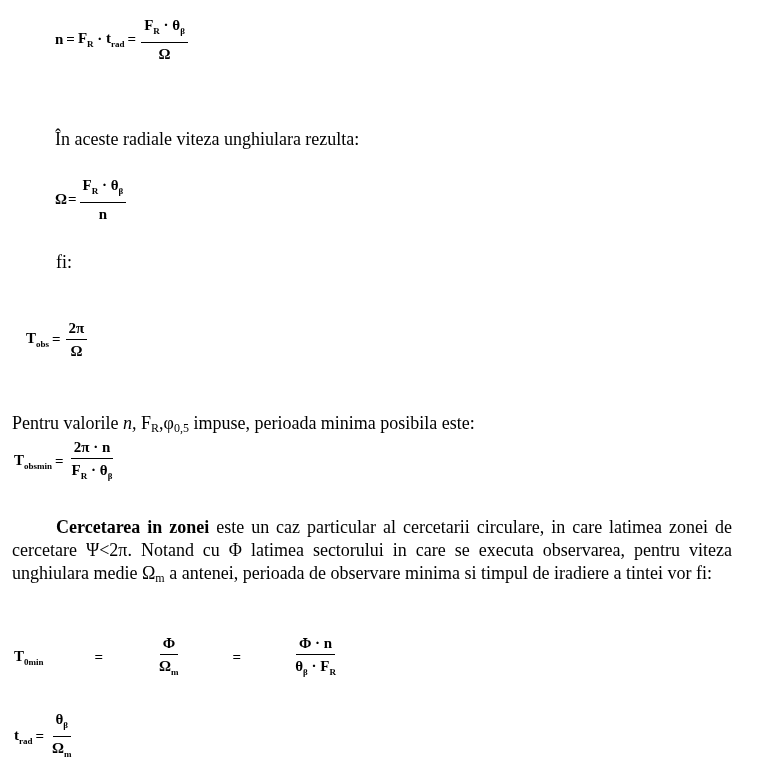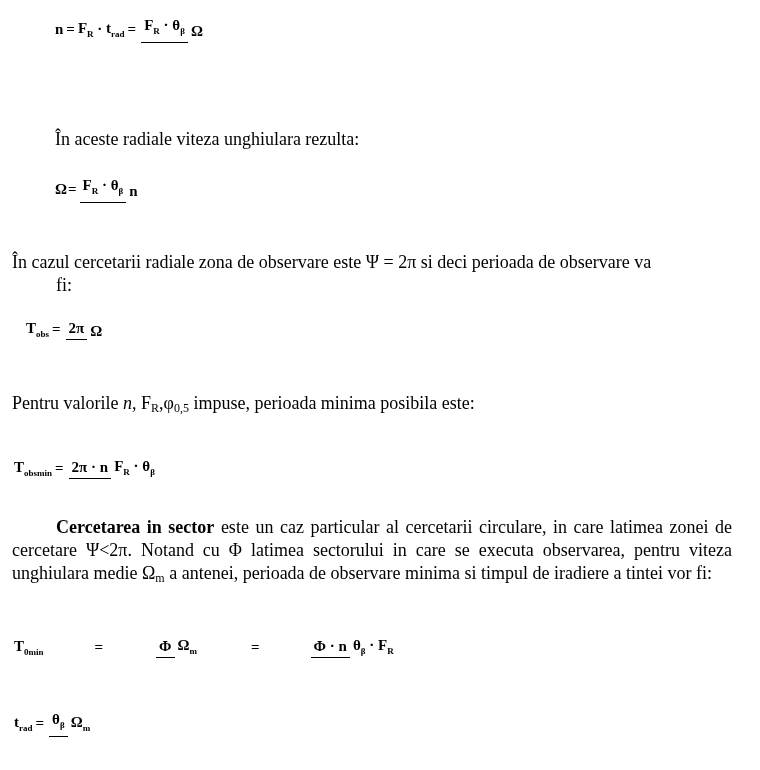--- a/index.html
+++ b/index.html
@@ -1,20 +1,20 @@
 <!DOCTYPE html>
 <html><head>
 <meta charset="utf-8">
 <style>
   html, body { margin:0; padding:0; background:#ffffff; }
   body { width:760px; height:770px; position:relative; overflow:hidden;
          font-family:"Liberation Serif", serif; color:#000; font-size:18px; }
   .eq { position:absolute; display:flex; align-items:center;
         font-family:"Liberation Serif", serif; font-weight:bold; font-size:15px; }
-  .frac { display:inline-flex; flex-direction:row; align-items:center; margin:0 2px; }
+  .frac { display:inline-flex; flex-direction:column; align-items:center; margin:0 2px; }
   .frac .num { padding:0 3px 2px 3px; border-bottom:1.4px solid #000; line-height:18px; white-space:nowrap; }
   .frac .den { padding:2px 3px 0 3px; line-height:18px; white-space:nowrap; }
   .eqs { margin:0 3px; }
   sub.s { font-size:9px; vertical-align:-4px; }
   .para { position:absolute; line-height:23px; font-size:18px; }
   .just { text-align:justify; text-align-last:left; }
   .sub2 { font-size:12px; vertical-align:-3px; }
   b.bold { font-weight:bold; }
 </style>
 </head>
@@ -38,48 +38,47 @@
 <div class="eq" style="left:55px; top:176px;">
   <span>Ω</span>
   <span class="eqs" style="margin:0 1px">=</span>
   <span class="frac">
     <span class="num"><span>F</span><sub class="s">R</sub><span style="white-space:pre"> · </span><span>θ</span><sub class="s">β</sub></span>
     <span class="den">n</span>
   </span>
 </div>
 
 <div class="para" style="left:12px; top:251px;">
-  <div>În cazul cercetarii radiale zona de observare este Ψ = 2π si deci perioada de observare va</div>
   <div style="padding-left:44px;">fi:</div>
 </div>
 
 <div class="eq" style="left:26px; top:319px;">
   <span><span>T</span><sub class="s">obs</sub></span>
   <span class="eqs">=</span>
   <span class="frac">
     <span class="num">2π</span>
     <span class="den">Ω</span>
   </span>
 </div>
 
-<div class="para" style="left:12px; top:392px;">
+<div class="para" style="left:12px; top:412px;">
   <span>Pentru valorile </span><i>n,</i><span> F</span><sub class="sub2">R</sub><span>,φ</span><sub class="sub2">0,5</sub><span> impuse, perioada minima posibila este:</span>
 </div>
 
-<div class="eq" style="left:14px; top:438px;margin-top:17px;">
+<div class="eq" style="left:14px; top:438px;">
   <span><span>T</span><sub class="s">obsmin</sub></span>
   <span class="eqs">=</span>
   <span class="frac">
     <span class="num" style="white-space:pre">2π · n</span>
     <span class="den"><span>F</span><sub class="s">R</sub><span style="white-space:pre"> · </span><span>θ</span><sub class="s">β</sub></span>
   </span>
 </div>
 
 <div class="para just" style="left:12px; top:516px; width:720px; text-indent:44px;">
-  <b class="bold">Cercetarea in sector</b><span> este un caz particular al cercetarii circulare, in care latimea zonei de cercetare Ψ&lt;2π. Notand cu Φ latimea sectorului in care se executa observarea, pentru viteza unghiulara medie Ω</span><sub class="sub2">m</sub><span> a antenei, perioada de observare minima si timpul de iradiere a tintei vor fi:</span>
+  <b class="bold">Cercetarea in zonei</b><span> este un caz particular al cercetarii circulare, in care latimea zonei de cercetare Ψ&lt;2π. Notand cu Φ latimea sectorului in care se executa observarea, pentru viteza unghiulara medie Ω</span><sub class="sub2">m</sub><span> a antenei, perioada de observare minima si timpul de iradiere a tintei vor fi:</span>
 </div>
 
 <div class="eq" style="left:14px; top:634px;gap:48px;">
   <span><span>T</span><sub class="s">0min</sub></span>
   <span class="eqs">=</span>
   <span class="frac">
     <span class="num">Φ</span>
     <span class="den"><span>Ω</span><sub class="s">m</sub></span>
   </span>
   <span class="eqs" style="margin:0 1px">=</span>

